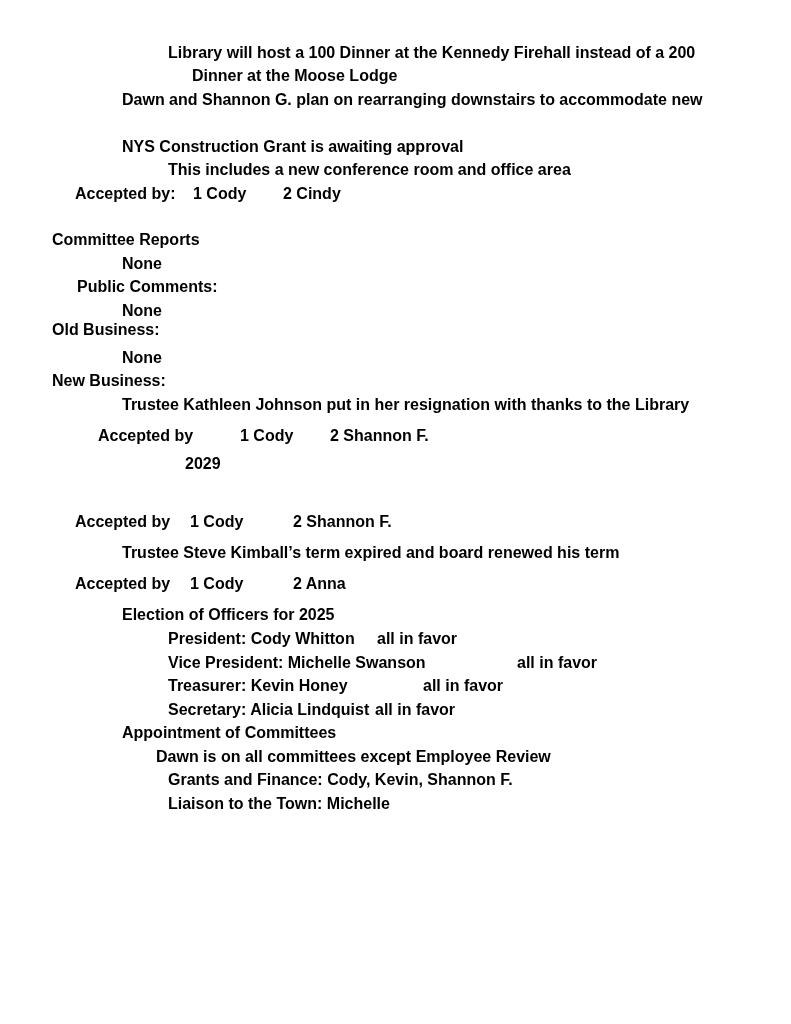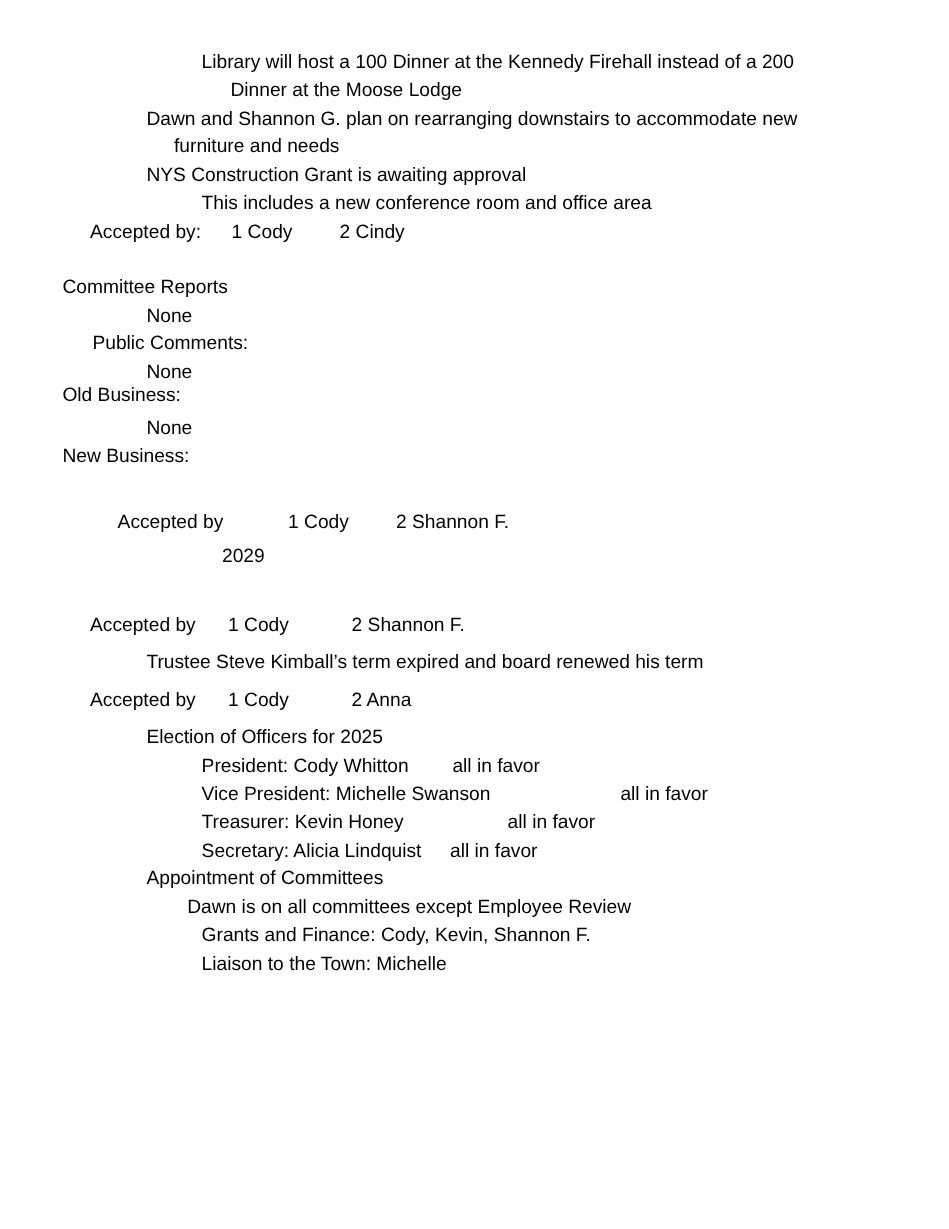--- a/index.html
+++ b/index.html
@@ -9,20 +9,21 @@
   }
   .page {
     position: relative;
     width: 791px;
     height: 1024px;
     background: #ffffff;
     overflow: hidden;
     font-family: "Liberation Sans", sans-serif;
     font-size: 16px;
     color: #000000;
+    font-weight: bold;
   }
   .line {
     position: absolute;
     left: 0;
     width: 100%;
     height: 23px;
     line-height: 23px;
     white-space: pre;
   }
   .seg {
@@ -31,31 +32,31 @@
     white-space: pre;
   }
 </style>
 </head>
 <body>
 
 <div class="page" style="background: rgb(255, 255, 255); color: rgb(0, 0, 0);">
     <div class="line" style="top: 41px;"><span class="seg" style="left: 168px;">Library will host a 100 Dinner at the Kennedy Firehall instead of a 200</span></div>
     <div class="line" style="top: 64px;"><span class="seg" style="left: 192px;">Dinner at the Moose Lodge</span></div>
     <div class="line" style="top: 88px;"><span class="seg" style="left: 122px;">Dawn and Shannon G. plan on rearranging downstairs to accommodate new</span></div>
-    <div class="line" style="top: 111px;"><span class="seg" style="left: 145px;">furniture and needs</span></div>
     <div class="line" style="top: 135px;"><span class="seg" style="left: 122px;">NYS Construction Grant is awaiting approval</span></div>
     <div class="line" style="top: 158px;"><span class="seg" style="left: 168px;">This includes a new conference room and office area</span></div>
     <div class="line" style="top: 182px;"><span class="seg" style="left: 75px;">Accepted by:</span><span class="seg" style="left: 193px;">1 Cody</span><span class="seg" style="left: 283px;">2 Cindy</span></div>
     <div class="line" style="top: 228px;"><span class="seg" style="left: 52px;">Committee Reports</span></div>
     <div class="line" style="top: 252px;"><span class="seg" style="left: 122px;">None</span></div>
     <div class="line" style="top: 275px; margin-left: 25px;"><span class="seg" style="left: 52px;">Public Comments:</span></div>
     <div class="line" style="top: 299px;"><span class="seg" style="left: 122px;">None</span></div>
     <div class="line" style="top: 318px; padding-left: 21px;"><span class="seg" style="left: 52px;">Old Business:</span></div>
     <div class="line" style="top: 346px;"><span class="seg" style="left: 122px;">None</span></div>
     <div class="line" style="top: 369px;"><span class="seg" style="left: 52px;">New Business:</span></div>
+    <div class="line" style="top: 393px;"><span class="seg" style="left: 122px;">Trustee Kathleen Johnson put in her resignation with thanks to the Library</span></div>
     <div class="line" style="top: 424px;"><span class="seg" style="left: 98px;">Accepted by</span><span class="seg" style="left: 240px;">1 Cody</span><span class="seg" style="left: 330px;">2 Shannon F.</span></div>
     <div class="line" style="top: 452px; margin-left: 40px;"><span class="seg" style="left: 145px;">2029</span></div>
     <div class="line" style="top: 510px;"><span class="seg" style="left: 75px;">Accepted by</span><span class="seg" style="left: 190px;">1 Cody</span><span class="seg" style="left: 293px;">2 Shannon F.</span></div>
     <div class="line" style="top: 541px;"><span class="seg" style="left: 122px;">Trustee Steve Kimball’s term expired and board renewed his term</span></div>
     <div class="line" style="top: 572px;"><span class="seg" style="left: 75px;">Accepted by</span><span class="seg" style="left: 190px;">1 Cody</span><span class="seg" style="left: 293px;">2 Anna</span></div>
     <div class="line" style="top: 603px;"><span class="seg" style="left: 122px;">Election of Officers for 2025</span></div>
     <div class="line" style="top: 627px;"><span class="seg" style="left: 168px;">President: Cody Whitton</span><span class="seg" style="left: 377px;">all in favor</span></div>
     <div class="line" style="top: 651px;"><span class="seg" style="left: 168px;">Vice President: Michelle Swanson</span><span class="seg" style="left: 517px;">all in favor</span></div>
     <div class="line" style="top: 674px;"><span class="seg" style="left: 168px;">Treasurer: Kevin Honey</span><span class="seg" style="left: 423px;">all in favor</span></div>
     <div class="line" style="top: 698px;"><span class="seg" style="left: 168px;">Secretary: Alicia Lindquist</span><span class="seg" style="left: 375px;">all in favor</span></div>

